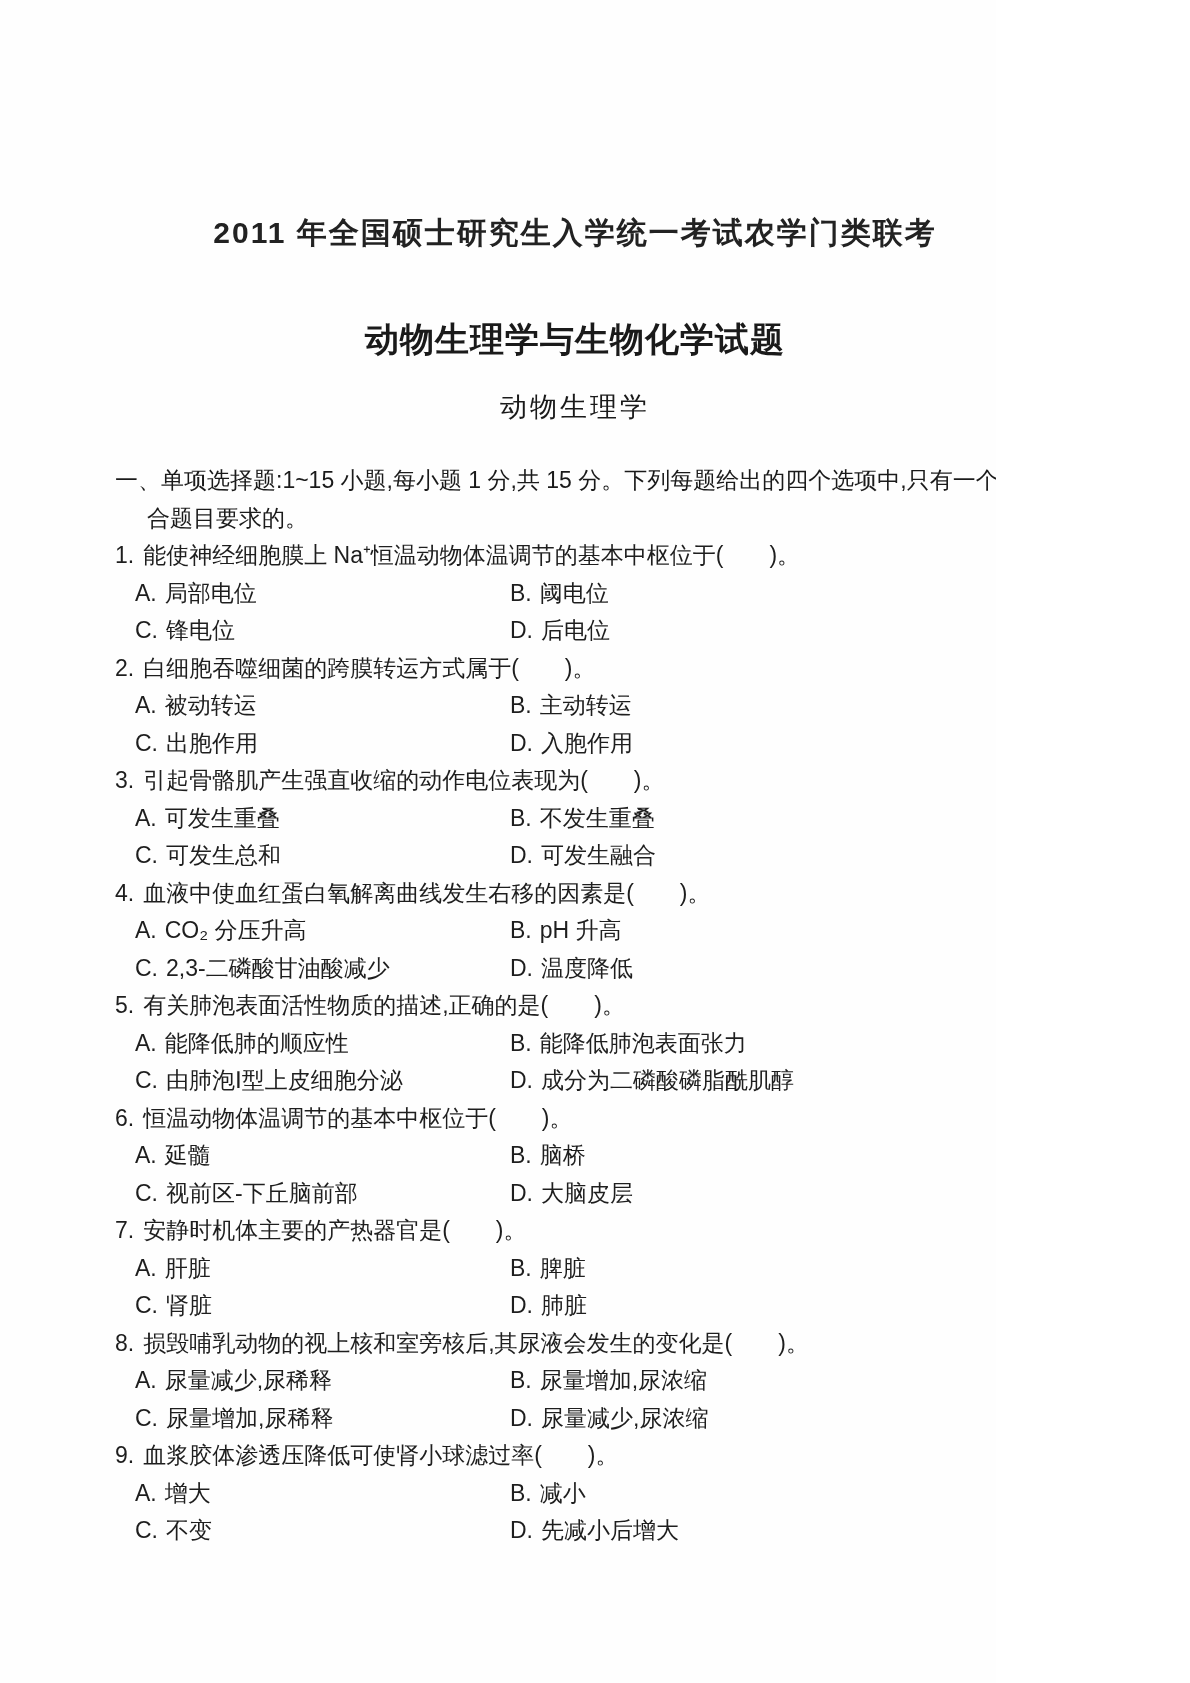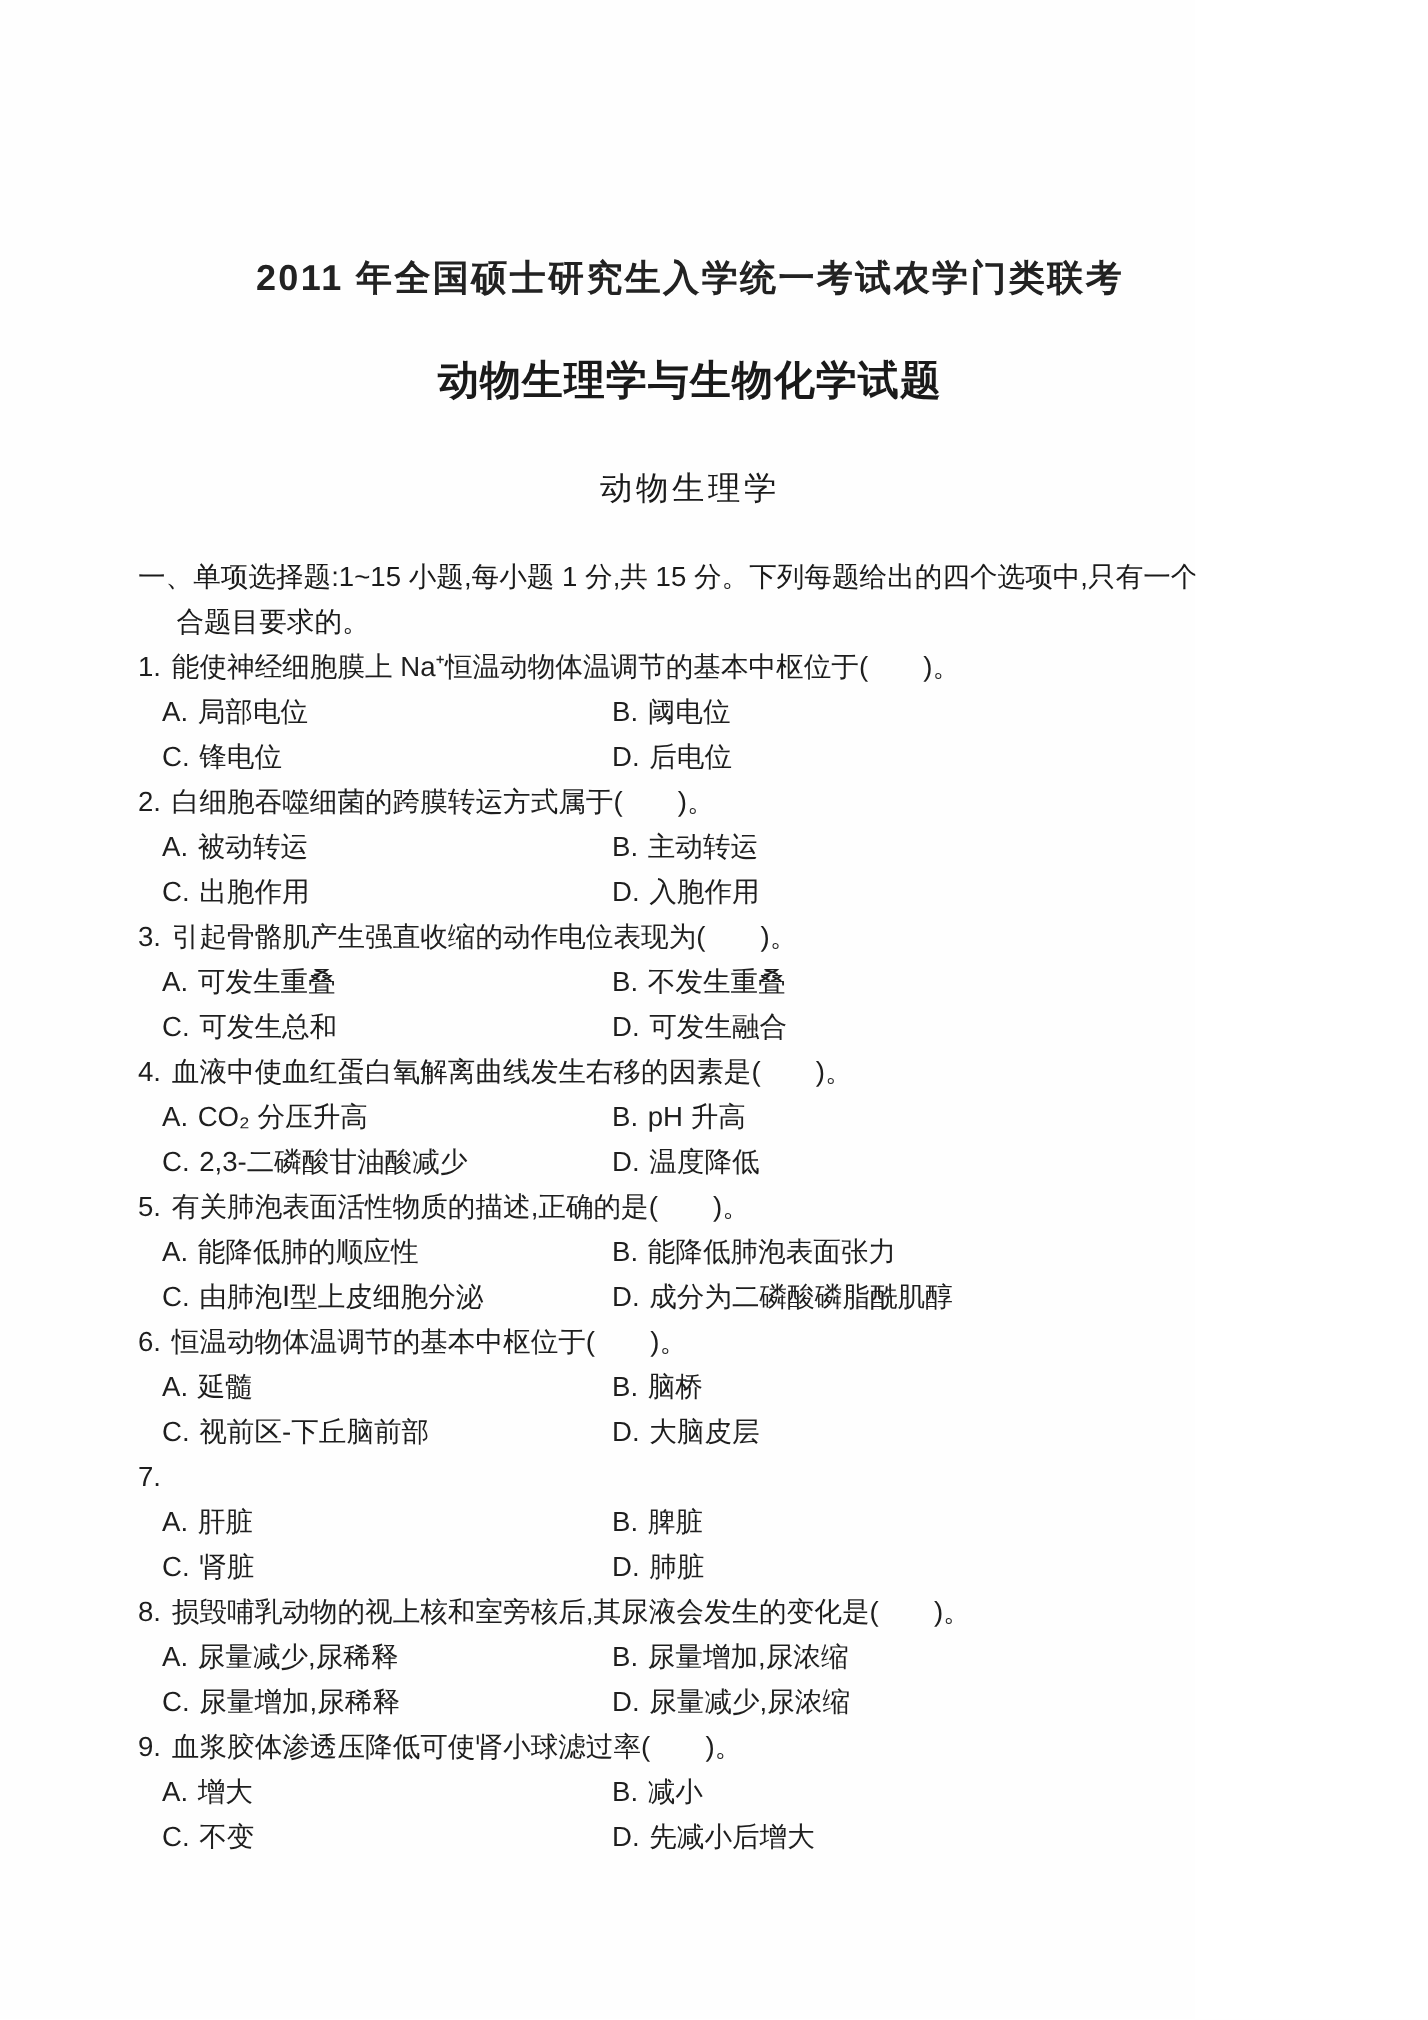--- a/index.html
+++ b/index.html
@@ -23,21 +23,21 @@
     width: 1150px;
     text-align: center;
     font-size: 30px;
     font-weight: 700;
     letter-spacing: 2px;
     line-height: 1.15;
     color: #222;
   }
   .exam-subtitle {
     position: absolute;
-    top: 298px;
+    top: 320px;
     left: 0;
     width: 1150px;
     text-align: center;
     font-size: 34px;
     font-weight: 700;
     letter-spacing: 1px;
     line-height: 1.15;
     color: #1a1a1a;
   }
   .section-heading {
@@ -247,20 +247,21 @@
         <div class="option">
             <span class="opt-label">D.</span>
             <span class="opt-text">大脑皮层</span>
           </div>
       </div>
     </div>
 
     <div class="question">
       <div class="q-line">
         <span class="q-num">7.</span>
+        <span class="q-text">安静时机体主要的产热器官是(　　)。</span>
       </div>
       <div class="options">
         <div class="option">
             <span class="opt-label">A.</span>
             <span class="opt-text">肝脏</span>
           </div>
         <div class="option">
             <span class="opt-label">B.</span>
             <span class="opt-text">脾脏</span>
           </div>

